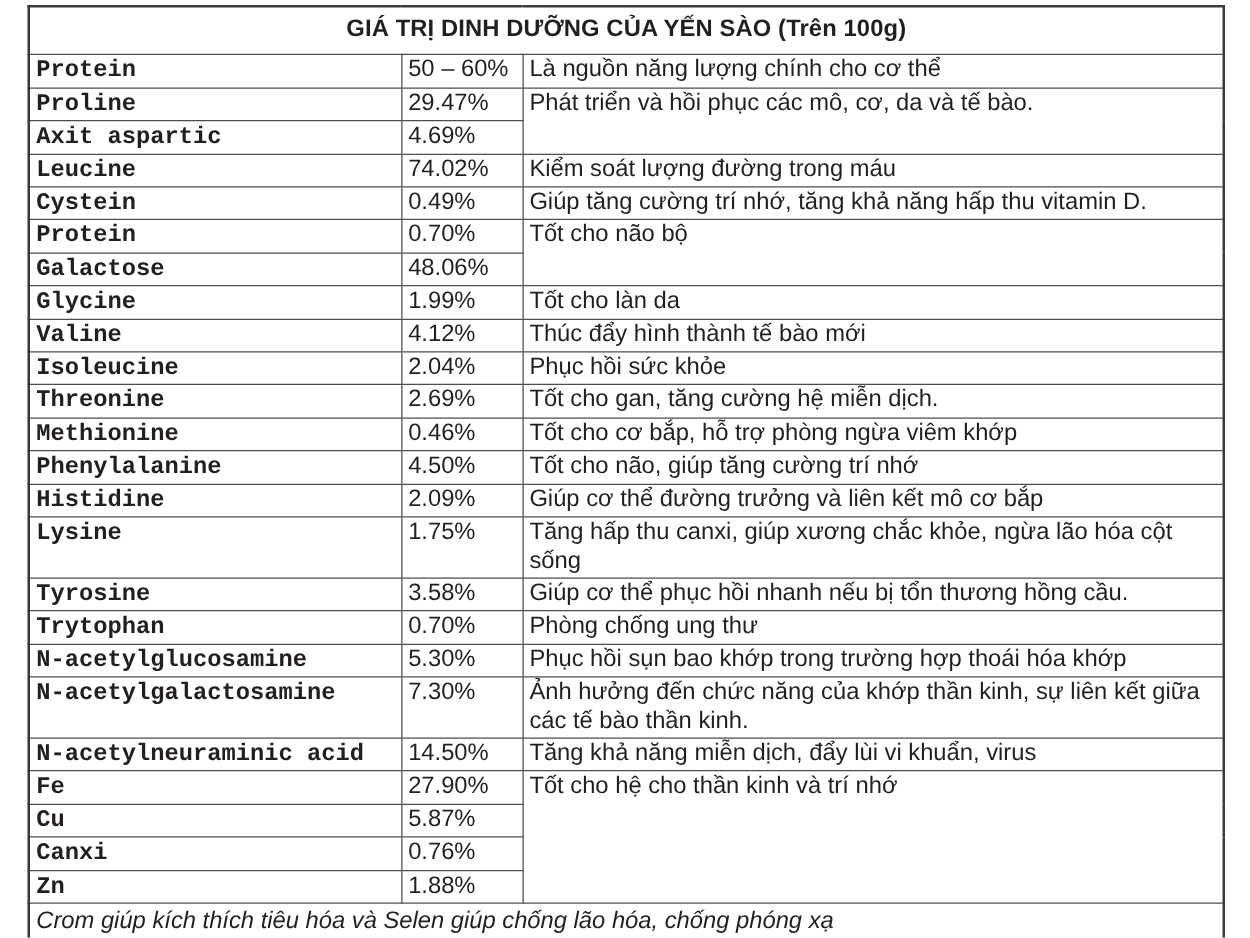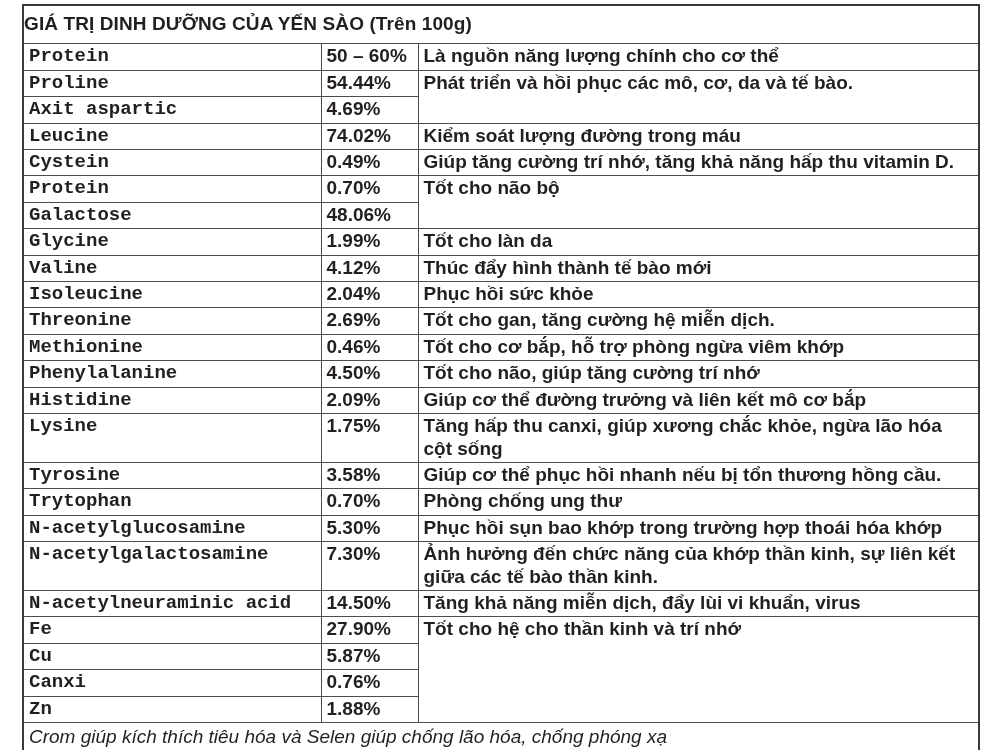--- a/index.html
+++ b/index.html
@@ -31,38 +31,38 @@
   table.nutri td, table.nutri th {
     border: 1px solid #4d4d4d;
     padding: 1px 5px 2px 5px;
     vertical-align: top;
     font-size: 19px;
     line-height: 1.18;
   }
   .title-cell {
     border: none !important;
     border-bottom: 1px solid #4d4d4d !important;
-    text-align: left;
+    text-align: center;
     font-weight: bold;
     font-size: 20.5px;
     padding: 7px 0 8px 0 !important;
     letter-spacing: 0.1px;
   }
   .name-cell {
     font-weight: bold;
     white-space: nowrap;
     overflow: hidden;
     font-family: Liberation Mono, monospace;
   }
   .val-cell {
-    font-weight: bold;
+    font-weight: normal;
     margin-top: 40px;
   }
   .desc-cell {
-    font-weight: bold;
+    font-weight: normal;
   }
   .footnote-cell {
     font-style: italic;
     font-size: 19px;
     border: none !important;
     border-top: 1px solid #4d4d4d !important;
     padding: 3px 5px 4px 5px !important;
   }
   col.c-name { width: 298px; }
   col.c-val  { width: 97px; }
@@ -84,21 +84,21 @@
         <td class="title-cell" colspan="3">GIÁ TRỊ DINH DƯỠNG CỦA YẾN SÀO (Trên 100g)</td>
       </tr>
 
     <tr>
           <td class="name-cell">Protein</td>
           <td class="val-cell">50 – 60%</td>
           <td class="desc-cell">Là nguồn năng lượng chính cho cơ thể</td>
         </tr>
         <tr>
           <td class="name-cell">Proline</td>
-          <td class="val-cell">54.44%</td>
+          <td class="val-cell">29.47%</td>
           <td class="desc-cell tall" rowspan="2">Phát triển và hồi phục các mô, cơ, da và tế bào.</td>
         </tr>
         <tr>
           <td class="name-cell">Axit aspartic</td>
           <td class="val-cell">4.69%</td>
         </tr>
         <tr>
           <td class="name-cell">Leucine</td>
           <td class="val-cell">74.02%</td>
           <td class="desc-cell">Kiểm soát lượng đường trong máu</td>

